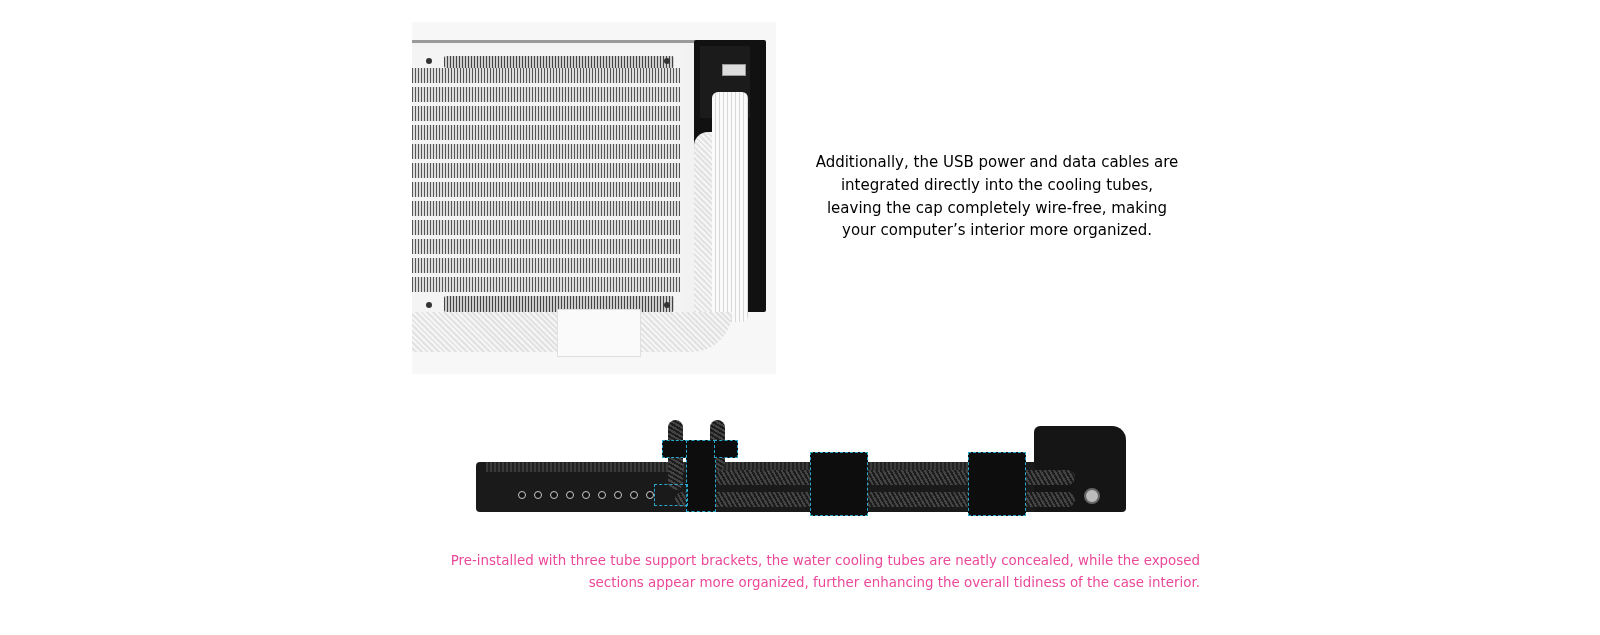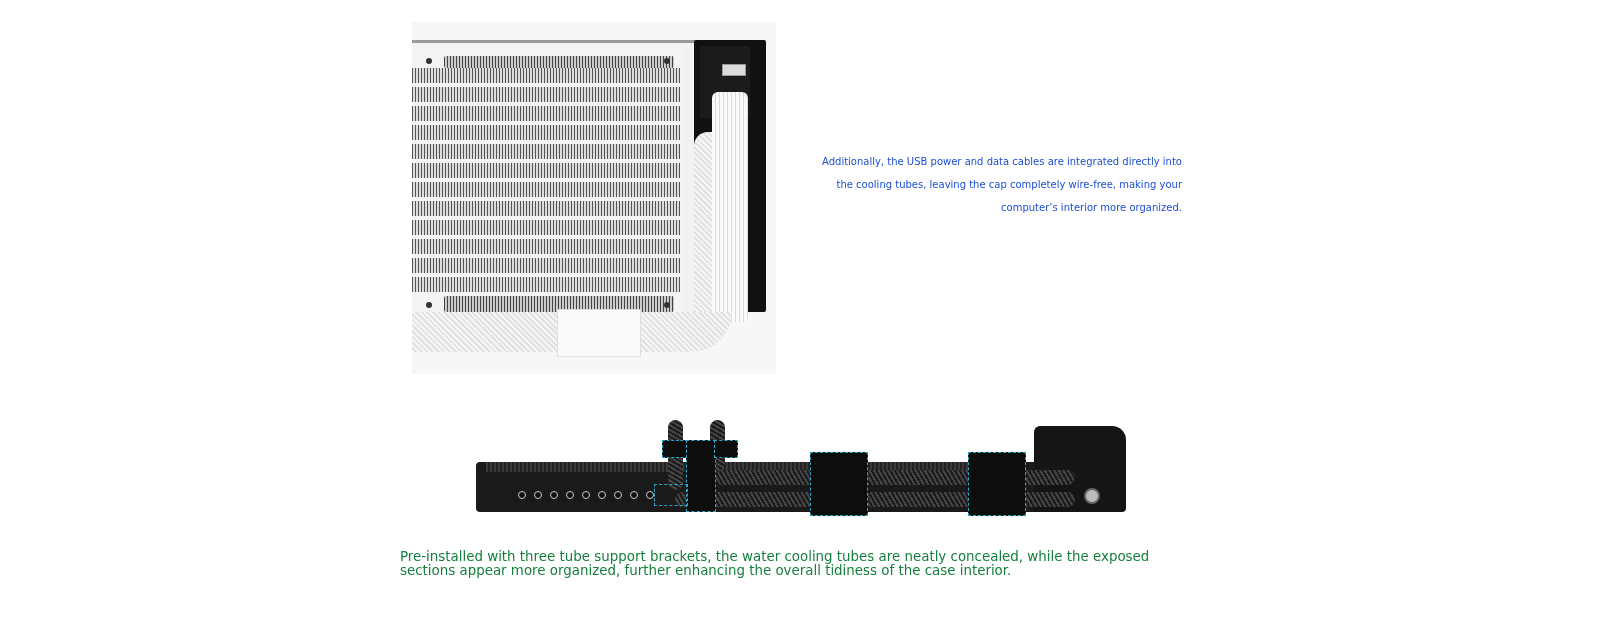--- a/index.html
+++ b/index.html
@@ -30,41 +30,41 @@
   .wires { position: absolute; left: 300px; top: 70px; width: 36px; height: 230px;
            background: repeating-linear-gradient(90deg, #fafafa 0 3px, #d8d8d8 3px 4px); border-radius: 6px; }
   .tube-v { position: absolute; left: 282px; top: 110px; width: 34px; height: 200px; background:
             repeating-linear-gradient(45deg, #f5f5f5 0 2px, #e2e2e2 2px 4px); border-radius: 14px; }
   .tube-h { position: absolute; left: 0; top: 290px; width: 320px; height: 40px; background:
             repeating-linear-gradient(45deg, #f5f5f5 0 2px, #e2e2e2 2px 4px); border-bottom-right-radius: 40px; }
   .clip { position: absolute; left: 145px; top: 287px; width: 82px; height: 46px; background: #fafafa;
           border: 1px solid #e0e0e0; }
 
   
-  .desc-top { position: absolute; left: 812px; top: 151px; width: 370px; text-align: right;
-              font-size: 10px; line-height: 22.8px; color: #1d4ed8; }
+  .desc-top { position: absolute; left: 812px; top: 151px; width: 370px; text-align: center;
+              font-size: 15px; line-height: 22.8px; color: #000000; }
 
   
   .img-bot { position: absolute; left: 470px; top: 420px; width: 660px; height: 110px; }
   .rail { position: absolute; left: 6px; top: 42px; width: 640px; height: 50px; background: #1a1a1a;
           border-radius: 4px 2px 2px 4px; }
   .rail-top { position: absolute; left: 16px; top: 42px; width: 540px; height: 10px;
               background: repeating-linear-gradient(90deg, #3a3a3a 0 2px, #222 2px 4px); }
   .hole { position: absolute; top: 71px; width: 6px; height: 6px; border-radius: 50%; border: 1px solid #ccc; background: #111; }
   .pump { position: absolute; left: 564px; top: 6px; width: 92px; height: 86px; background: #151515;
           border-radius: 6px 14px 4px 2px; }
   .pump-screw { position: absolute; left: 614px; top: 68px; width: 12px; height: 12px; border-radius: 50%;
                 background: #bbb; border: 2px solid #666; }
   .hose-h { position: absolute; height: 15px; background: repeating-linear-gradient(60deg, #444 0 2px, #1c1c1c 2px 4px); border-radius: 8px; }
   .hose-v { position: absolute; width: 15px; background: repeating-linear-gradient(30deg, #444 0 2px, #1c1c1c 2px 4px); border-radius: 8px; }
   .bracket { position: absolute; background: #0d0d0d; border: 1.5px dashed #2aa8c9; }
 
   
-  .desc-bot { position: absolute; left: 400px; top: 550px; width: 800px; text-align: left;
-              font-size: 13.4px; line-height: 14px; color: #15803d; }
+  .desc-bot { position: absolute; left: 400px; top: 550px; width: 800px; text-align: right;
+              font-size: 13.4px; line-height: 22px; color: #ec4899; }
 </style>
 </head>
 <body>
 
 <div class="img-top" aria-label="White AIO liquid cooler radiator with pump cap and integrated USB cables">
   <div class="rad-frame">
     <div class="rad-plate">
       <div class="fins-top"></div>
       <div class="fins"></div>
       <div class="fins-bot"></div>

